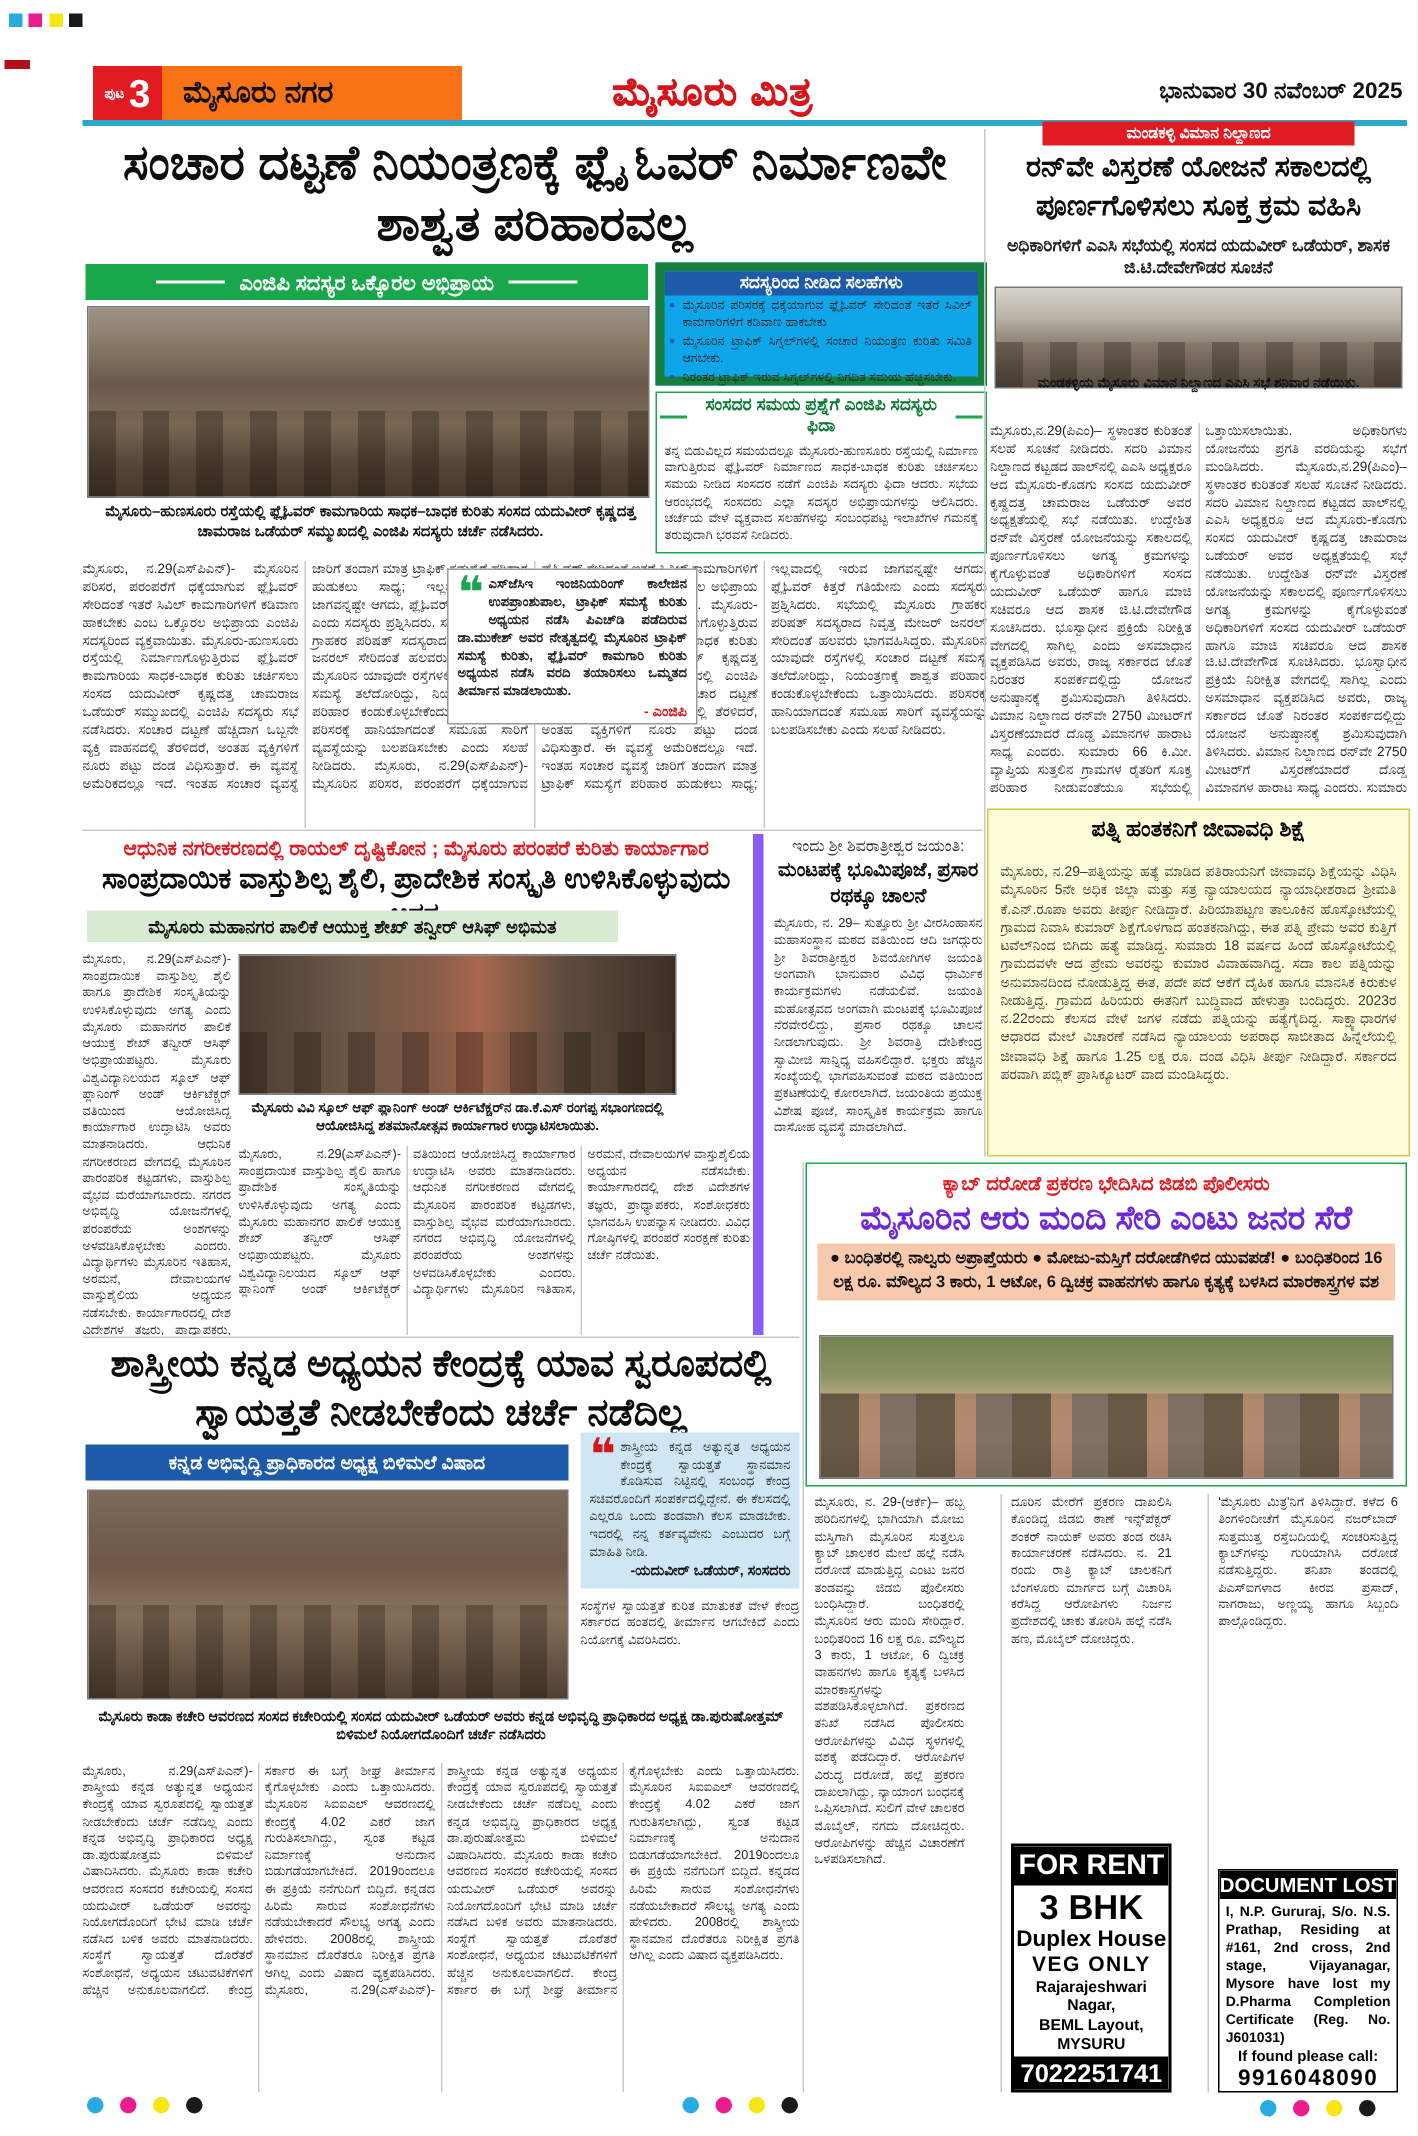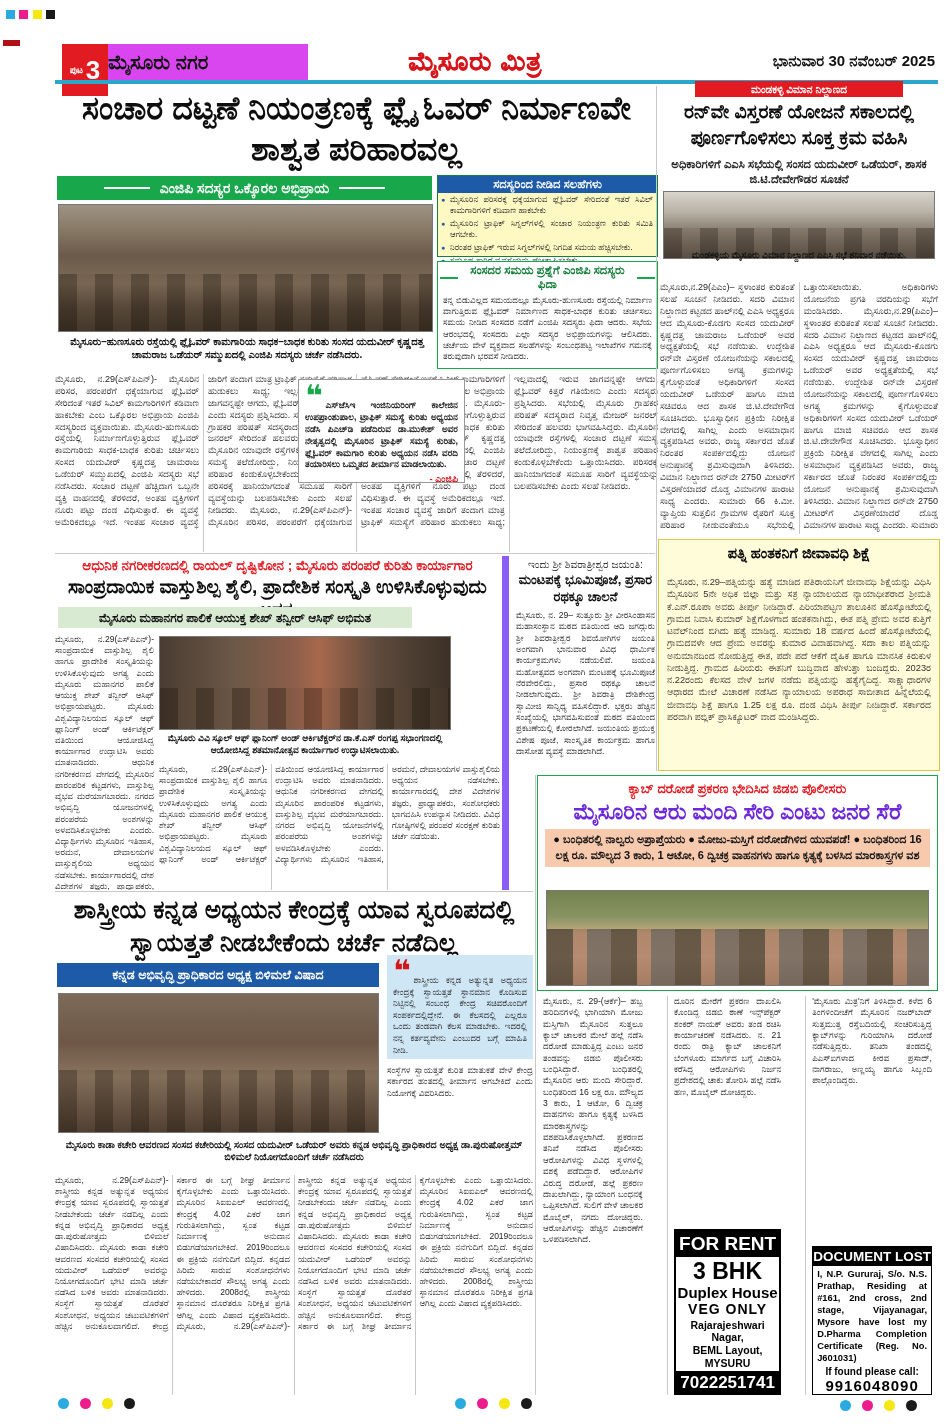--- a/index.html
+++ b/index.html
@@ -9,38 +9,38 @@
   .ctr{text-align:center;}
   .body{ text-align:justify;color:#1c1c1c;overflow:hidden;line-height:1.32;font-size:9px;word-break:break-word;}
   .cap{font-weight:bold;color:#111;text-align:center;line-height:1.3;overflow:hidden;}
   .photo{border:1px solid #777;box-sizing:border-box;}
   .rule-h{background:#c9c9c9;height:1px;}
   .rule-v{background:#c9c9c9;width:1px;}
   
   .pgnum{background:#e21b22;color:#fff;display:flex;align-items:center;justify-content:center;gap:3px;}
   .pgnum .lbl{font-size:9px;font-weight:bold;}
   .pgnum .num{font-size:26px;font-weight:bold;line-height:1;}
-  .section-box{background:#d946ef;color:#111;font-weight:bold;font-size:20px;display:flex;align-items:center;padding-left:0;box-sizing:border-box;}
+  .section-box{background:#f97316;color:#111;font-weight:bold;font-size:20px;display:flex;align-items:center;padding-left:14px;box-sizing:border-box;}
   .masthead{color:#d6151b;font-weight:bold;font-size:26px;text-shadow:0.6px 0 #d6151b;letter-spacing:1px;}
   .dateline{font-size:15px;color:#111;text-align:right;font-weight:bold;}
   .teal-rule{background:#2ba7cc;}
   
   .hl-main{font-weight:bold;color:#0d0d0d;font-size:32px;line-height:1.28;}
   .band-green{background:#18a84b;color:#fff;font-weight:bold;font-size:14px;display:flex;align-items:center;justify-content:center;gap:10px;}
   .band-green::before,.band-green::after{content:"";display:block;width:46px;height:2px;background:#fff;}
-  .sugg{border:1px solid #15803d;background:#fef9c3;box-sizing:border-box;}
+  .sugg{border:6px solid #15803d;background:#0ea5e9;box-sizing:border-box;}
   .sugg-head{background:#1d5aa8;color:#fff;font-weight:bold;font-size:11.5px;text-align:center;padding:2px 0;}
   .sugg-item{font-size:8.4px;color:#222;line-height:1.3;padding:1px 4px 1px 12px;position:relative;text-align:justify;}
   .sugg-item::before{content:"●";color:#1d5aa8;position:absolute;left:3px;font-size:7px;top:2px;}
   .fida{border:1.5px solid #18a84b;box-sizing:border-box;background:#fff;}
   .fida-head{color:#0d7a33;font-weight:bold;font-size:11.5px;display:flex;align-items:center;justify-content:center;gap:6px;padding:2px 2px;text-align:center;line-height:1.2;}
   .fida-head::before,.fida-head::after{content:"";display:block;width:18px;height:2px;background:#18a84b;flex:none;}
   .quote-box{background:#fff;border:1px solid #999;box-sizing:border-box;padding:4px 6px;overflow:hidden;}
   .quote-mark{color:#18a84b;font-size:30px;font-weight:bold;line-height:0.8;float:left;margin-right:3px;}
-  .quote-text{font-size:8.8px;font-weight:bold;color:#222;text-align:justify;line-height:1.35;margin-top:16px;}
+  .quote-text{font-size:8.8px;font-weight:bold;color:#222;text-align:justify;line-height:1.35;}
   .quote-sign{color:#d6151b;font-weight:bold;font-size:9.5px;text-align:right;margin-top:2px;}
   
   .kicker-box{background:#e21b22;color:#fff;font-weight:bold;font-size:10.5px;display:flex;align-items:center;justify-content:center;}
   .hl-right{font-weight:bold;color:#0d0d0d;font-size:19px;line-height:1.35;}
   .subhead{font-weight:bold;color:#222;font-size:11.5px;line-height:1.3;}
   
   .ybox{background:#fffcd9;border:1px solid #d8c84a;box-sizing:border-box;padding:5px 8px;}
   .ybox-title{color:#000000;font-weight:bold;font-size:14.5px;text-align:center;margin-bottom:14px;}
   .ybox .body{font-size:9.3px;color:#333;}
   
@@ -95,21 +95,21 @@
 <div class="page">
 
   <div class="abs" style="left:6px;top:5px;">
     <span class="reg" style="background:#29abe2;"></span>
     <span class="reg" style="background:#ec1c8d;"></span>
     <span class="reg" style="background:#f5e614;"></span>
     <span class="reg" style="background:#1a1a1a;"></span>
   </div>
   <div class="abs" style="left:3px;top:40px;width:17px;height:6px;background:#b01116;"></div>
 
-  <div class="abs pgnum" style="left:62px;top:44px;width:46px;height:52px;">
+  <div class="abs pgnum" style="left:62px;top:44px;width:46px;height:36px;">
     <span class="lbl">ಪುಟ</span>
     <span class="num">3</span>
   </div>
   <div class="abs section-box" style="left:108px;top:44px;width:200px;height:36px;">
     <span>ಮೈಸೂರು ನಗರ</span>
   </div>
   <div class="abs masthead ctr" style="left:330px;top:46px;width:290px;height:34px;">ಮೈಸೂರು ಮಿತ್ರ</div>
   <div class="abs dateline" style="left:640px;top:52px;width:295px;height:24px;">ಭಾನುವಾರ 30 ನವೆಂಬರ್ 2025</div>
   <div class="abs teal-rule" style="left:55px;top:80px;width:883px;height:4px;"></div>
 

